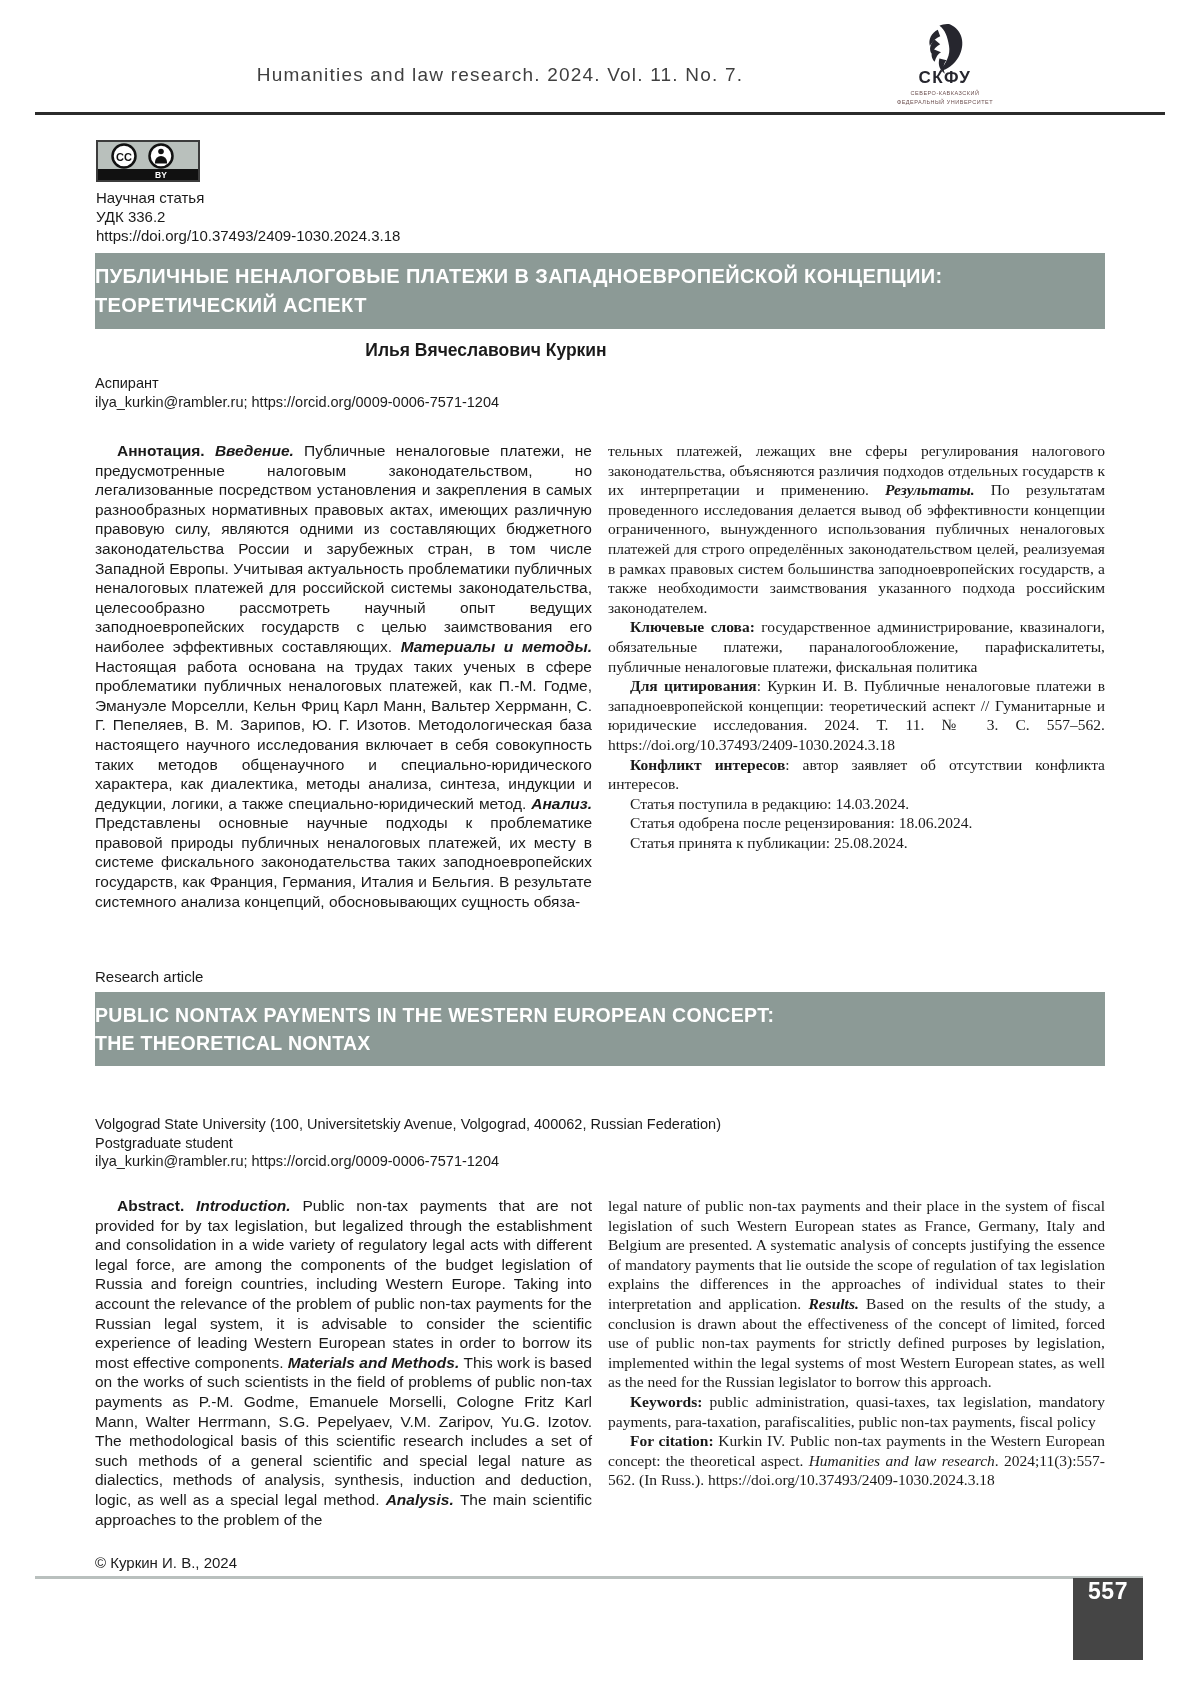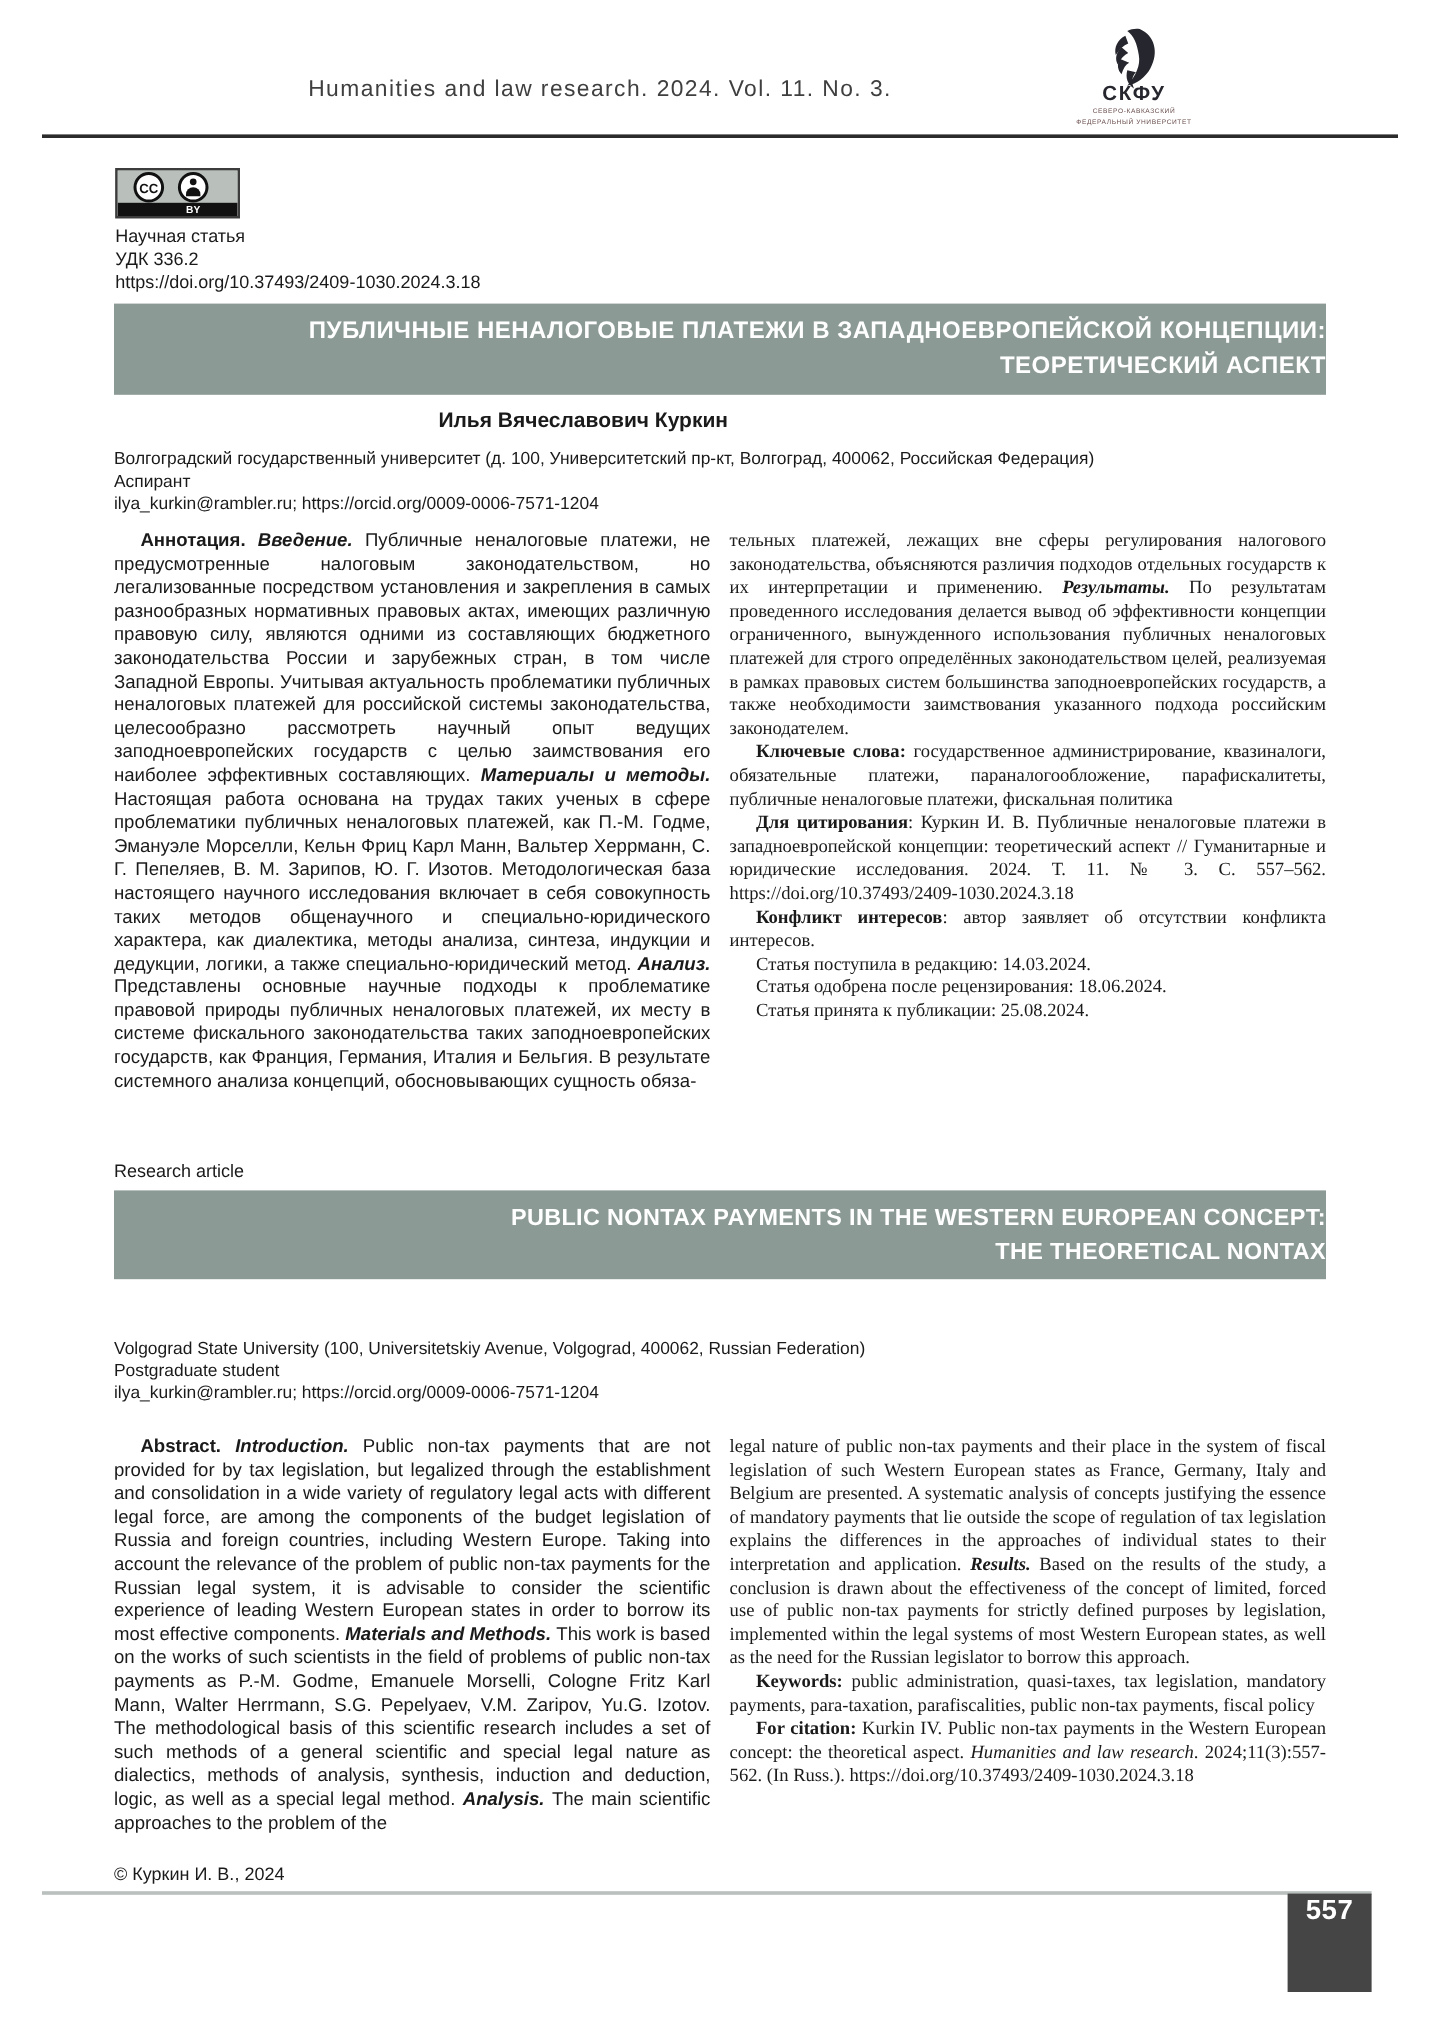--- a/index.html
+++ b/index.html
@@ -24,21 +24,21 @@
   .logo-subtitle{font-size:5.5px;letter-spacing:0.5px;color:#6b4f4f;line-height:7px;margin-top:2px;}
 
   .header-rule{position:absolute;left:35px;top:112px;width:1130px;height:3px;background:var(--header-rule);}
 
   .cc-badge{position:absolute;left:96px;top:140px;width:104px;height:42px;border:2px solid #3c3c3c;background:var(--badge-bg);}
   .cc-badge svg{display:block;}
 
   .meta{position:absolute;left:96px;top:188px;font-size:15px;line-height:19px;}
 
   .banner{position:absolute;left:95px;width:1010px;background:var(--title-bar);
-    display:flex;flex-direction:column;justify-content:center;align-items:flex-end;
+    display:flex;flex-direction:column;justify-content:center;align-items:flex-start;
     color:#fff;font-weight:bold;text-align:center;}
   .ru-banner{top:253px;height:76px;font-size:20px;line-height:29px;letter-spacing:0.4px;}
   .en-banner{top:992px;height:74px;font-size:19.5px;line-height:28px;letter-spacing:0.3px;}
 
   .author{position:absolute;left:0;width:972px;text-align:center;font-weight:bold;font-size:17.5px;}
   .ru-author{top:340px;}
   .en-author{top:1080px;}
 
   .affil{position:absolute;left:95px;width:1010px;font-size:14.5px;line-height:18.5px;}
   .ru-affil{top:374px;}
@@ -64,21 +64,21 @@
   .footer-rule{position:absolute;left:35px;top:1576px;width:1108px;height:3px;background:var(--footer-line);}
   .page-badge{position:absolute;left:1073px;top:1578px;width:70px;height:82px;background:var(--page-box);
     display:flex;align-items:flex-start;justify-content:center;}
   .page-badge span{color:#fff;font-weight:bold;font-size:23px;letter-spacing:0.5px;}
 </style>
 </head>
 <body>
 
 <div class="page">
 
-  <div class="journal-line">Humanities and law research. 2024. Vol. 11. No. 3.</div>
+  <div class="journal-line">Humanities and law research. 2024. Vol. 11. No. 7.</div>
 
   <div class="logo">
     <svg width="48" height="54" viewBox="0 0 60 66">
       <g fill="#26262e">
         <path d="M36 2 C52 9 56 27 47 43 C42 52 33 59 23 61 C32 50 37 40 35 29 C33 17 30 9 23 4 C27 2 32 1 36 2 Z"></path>
         <path d="M21 9 C13 13 9 21 11 29 C15 23 19 19 24 17 Z"></path>
         <path d="M17 21 C11 27 10 33 13 39 C16 33 20 29 24 27 Z"></path>
         <path d="M15 33 C12 39 13 45 17 49 C19 43 21 39 25 37 Z"></path>
         <path d="M23 45 C21 53 23 59 30 64 C27 57 28 51 32 47 Z"></path>
       </g>
@@ -110,21 +110,20 @@
   </div>
 
   <div class="banner ru-banner">
     <div>ПУБЛИЧНЫЕ НЕНАЛОГОВЫЕ ПЛАТЕЖИ В ЗАПАДНОЕВРОПЕЙСКОЙ КОНЦЕПЦИИ:</div>
     <div>ТЕОРЕТИЧЕСКИЙ АСПЕКТ</div>
   </div>
 
   <div class="author ru-author">Илья Вячеславович Куркин</div>
 
   <div class="affil ru-affil">
-    <div>Волгоградский государственный университет (д. 100, Университетский пр-кт, Волгоград, 400062, Российская Федерация)</div>
     <div>Аспирант</div>
     <div>ilya_kurkin@rambler.ru; https://orcid.org/0009-0006-7571-1204</div>
   </div>
 
   <div class="cols ru-cols">
     <div class="col col-left">
         <p class="para indent"><span class="s-b">Аннотация. </span><span class="s-bi">Введение. </span><span class="s-n">Публичные неналоговые платежи, не предусмотренные налоговым законодательством, но легализованные посредством установления и закрепления в самых разнообразных нормативных правовых актах, имеющих различную правовую силу, являются одними из составляющих бюджетного законодательства России и зарубежных стран, в том числе Западной Европы. Учитывая актуальность проблематики публичных неналоговых платежей для российской системы законодательства, целесообразно рассмотреть научный опыт ведущих заподноевропейских государств с целью заимствования его наиболее эффективных составляющих. </span><span class="s-bi">Материалы и методы. </span><span class="s-n">Настоящая работа основана на трудах таких ученых в сфере проблематики публичных неналоговых платежей, как П.-М. Годме, Эмануэле Морселли, Кельн Фриц Карл Манн, Вальтер Херрманн, С. Г. Пепеляев, В. М. Зарипов, Ю. Г. Изотов. Методологическая база настоящего научного исследования включает в себя совокупность таких методов общенаучного и специально-юридического характера, как диалектика, методы анализа, синтеза, индукции и дедукции, логики, а также специально-юридический метод. </span><span class="s-bi">Анализ. </span><span class="s-n">Представлены основные научные подходы к проблематике правовой природы публичных неналоговых платежей, их месту в системе фискального законодательства таких заподноевропейских государств, как Франция, Германия, Италия и Бельгия. В результате системного анализа концепций, обосновывающих сущность обяза-</span></p>
       </div>
     <div class="col col-right">
         <p class="para"><span class="s-n">тельных платежей, лежащих вне сферы регулирования налогового законодательства, объясняются различия подходов отдельных государств к их интерпретации и применению. </span><span class="s-bi">Результаты. </span><span class="s-n">По результатам проведенного исследования делается вывод об эффективности концепции ограниченного, вынужденного использования публичных неналоговых платежей для строго определённых законодательством целей, реализуемая в рамках правовых систем большинства заподноевропейских государств, а также необходимости заимствования указанного подхода российским законодателем.</span></p>

